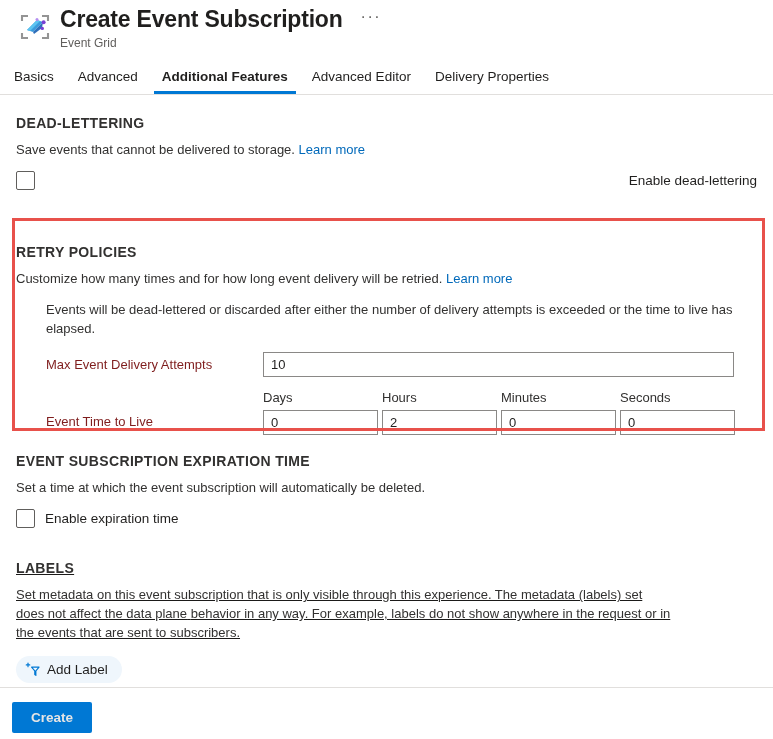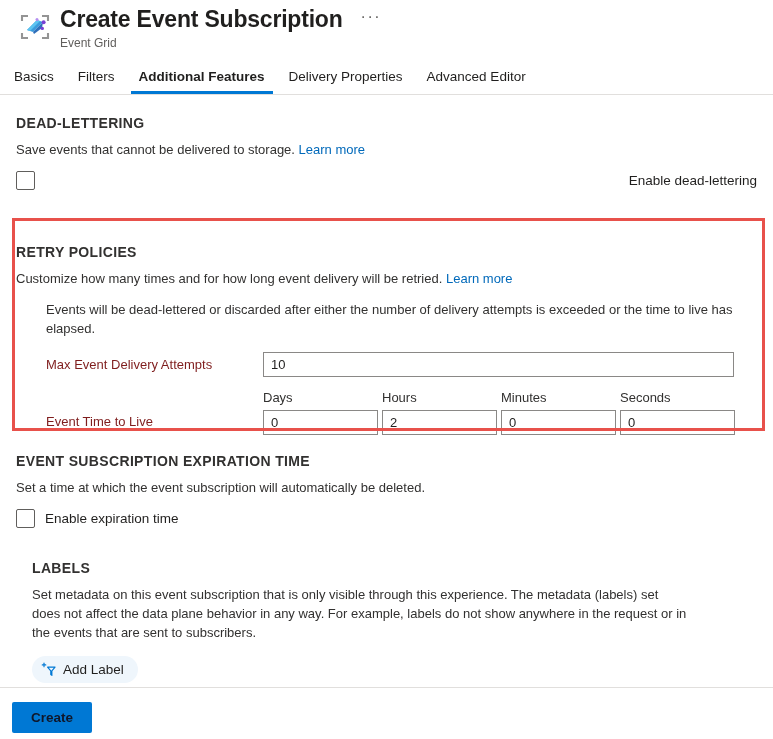--- a/index.html
+++ b/index.html
@@ -245,21 +245,21 @@
     top: 687px;
     width: 773px;
     height: 1px;
     background: #e1dfdd;
   }
   .create-btn {
     position: absolute;
     left: 12px;
     top: 702px;
     background: #0078d4;
-    color: #0f172a;
+    color: #e5e5e5;
     border: none;
     height: 31px;
     min-width: 80px;
     padding: 0 14px;
     font-size: 13.5px;
     font-weight: 600;
     font-family: "Liberation Sans", sans-serif;
     cursor: pointer;
     border-radius: 2px;
   }
@@ -290,24 +290,24 @@
         <div class="page-title">Create Event Subscription</div>
         <div class="ellipsis-menu">···</div>
       </div>
       <div class="page-subtitle">Event Grid</div>
     </div>
   </div>
 </div>
 
 <div class="tabs">
   <div class="tab">Basics</div>
-  <div class="tab">Filters</div>
+  <div class="tab">Advanced</div>
   <div class="tab active">Additional Features</div>
+  <div class="tab">Advanced Editor</div>
   <div class="tab">Delivery Properties</div>
-  <div class="tab">Advanced Editor</div>
 </div>
 <div class="tabs-divider"></div>
 
 <div class="section" style="padding-top:20px;">
   <div class="section-heading">DEAD-LETTERING</div>
   <div class="section-desc" style="margin-top:9px;">
     <span>Save events that cannot be delivered to storage.</span>
     <a class="link">Learn more</a>
   </div>
   <div class="cb-row" style="margin-top:12px;justify-content:space-between;">
@@ -356,21 +356,21 @@
 
 <div class="section" style="position:absolute;top:453px;left:0;width:773px;">
   <div class="section-heading">EVENT SUBSCRIPTION EXPIRATION TIME</div>
   <div class="section-desc" style="margin-top:9px;">Set a time at which the event subscription will automatically be deleted.</div>
   <div class="cb-row" style="margin-top:12px;">
     <span class="cb"></span>
     <span class="cb-label">Enable expiration time</span>
   </div>
 </div>
 
-<div class="section" style="position:absolute;top:560px;left:16px;width:687px;">
+<div class="section" style="position:absolute;top:560px;left:0;width:687px;text-decoration:underline;">
   <div class="section-heading">LABELS</div>
   <div class="section-desc" style="margin-top:9px;">
     <span>Set metadata on this event subscription that is only visible through this experience. The metadata (labels) set does not affect the data plane</span>
     <span>behavior in any way. For example, labels do not show anywhere in the request or in the events that are sent to subscribers.</span>
   </div>
   <button class="add-label-btn" style="margin-top:14px;">
     <span style="display:inline-flex;">
       <svg width="15" height="15" viewBox="0 0 16 16" xmlns="http://www.w3.org/2000/svg">
         <g stroke="#0078d4" stroke-width="1.2" fill="none" stroke-linecap="round">
           <path d="M3.2 1.2 V5.0"></path>

